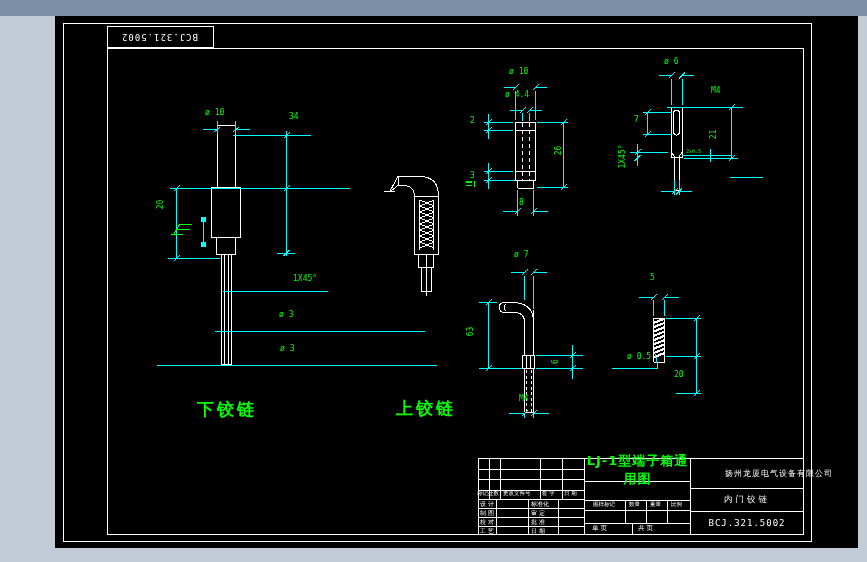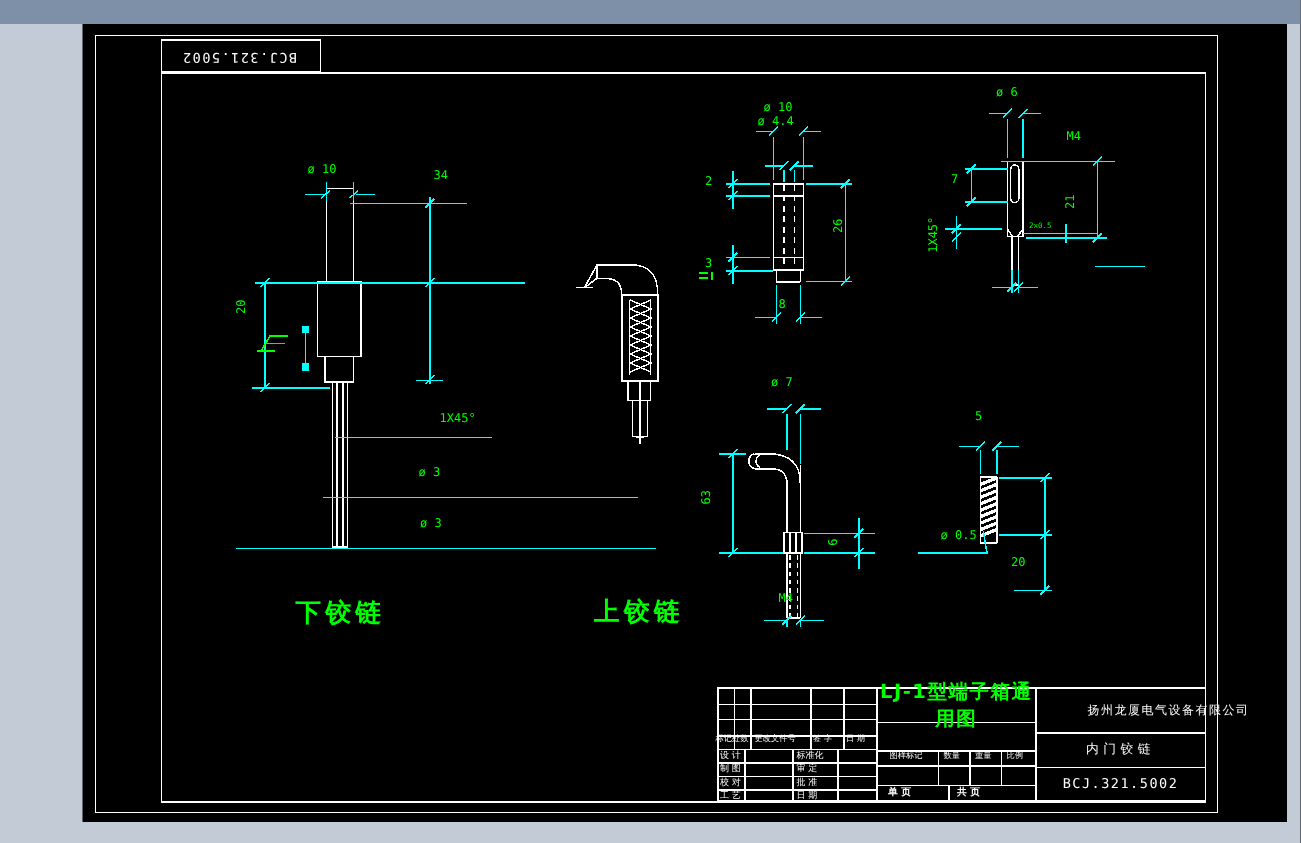--- a/index.html
+++ b/index.html
@@ -15,21 +15,21 @@
   .dim{color:#00ff00;font:8px "DejaVu Sans Mono","Liberation Mono",monospace;}
   .dim-sm{color:#00ff00;font:5px "DejaVu Sans Mono","Liberation Mono",monospace;}
   .rot{transform:rotate(-90deg);transform-origin:center;}
   .cnlabel{color:#00ff00;font-weight:bold;font-size:17px;letter-spacing:3px;}
   .note{color:#000000;font-weight:bold;font-size:20px;letter-spacing:4px;}
   .stampbox{position:absolute;left:107px;top:26px;width:106px;height:22px;display:flex;align-items:center;justify-content:center;}
   .stampbox span{transform:rotate(180deg);color:#fff;font:9px "DejaVu Sans Mono","Liberation Mono",monospace;letter-spacing:1px;}
   .tb{color:#fff;}
   .tb6{font-size:6px;}
   .tb55{font-size:5.5px;}
-  .tb65{font-size:6.5px;font-weight:bold;}
+  .tb65{font-size:6.5px;}
   .cellc{position:absolute;display:flex;align-items:center;justify-content:center;text-align:center;}
   .gtitle{color:#00ff00;font-weight:bold;font-size:13px;letter-spacing:1px;}
   .company{color:#fff;font-size:8px;letter-spacing:1px;}
   .pname{color:#fff;font-size:8.5px;letter-spacing:3px;}
   .dwgno{color:#fff;font:9px "DejaVu Sans Mono","Liberation Mono",monospace;letter-spacing:1px;}
 </style>
 </head>
 <body>
 
 <div class="topbar"></div>
@@ -192,21 +192,21 @@
 </div>
 
 <span class="txt dim" style="left:205px;top:108px">ø 10</span>
 <span class="txt dim" style="left:289px;top:112px">34</span>
 <span class="txt dim rot" style="left:156px;top:200px">20</span>
 <span class="txt dim" style="left:293px;top:274px">1X45°</span>
 <span class="txt dim" style="left:279px;top:310px">ø 3</span>
 <span class="txt dim" style="left:280px;top:344px">ø 3</span>
 
 <span class="txt dim" style="left:509px;top:67px">ø 10</span>
-<span class="txt dim" style="left:505px;top:76px">ø 4.4</span>
+<span class="txt dim" style="left:505px;top:90px">ø 4.4</span>
 <span class="txt dim" style="left:470px;top:116px">2</span>
 <span class="txt dim" style="left:470px;top:171px">3</span>
 <span class="txt dim rot" style="left:554px;top:146px">26</span>
 <span class="txt dim" style="left:519px;top:198px">8</span>
 
 <span class="txt dim" style="left:664px;top:57px">ø 6</span>
 <span class="txt dim" style="left:711px;top:86px">M4</span>
 <span class="txt dim" style="left:634px;top:115px">7</span>
 <span class="txt dim rot" style="left:709px;top:130px">21</span>
 <span class="txt dim rot" style="left:610px;top:152px">1X45°</span>

